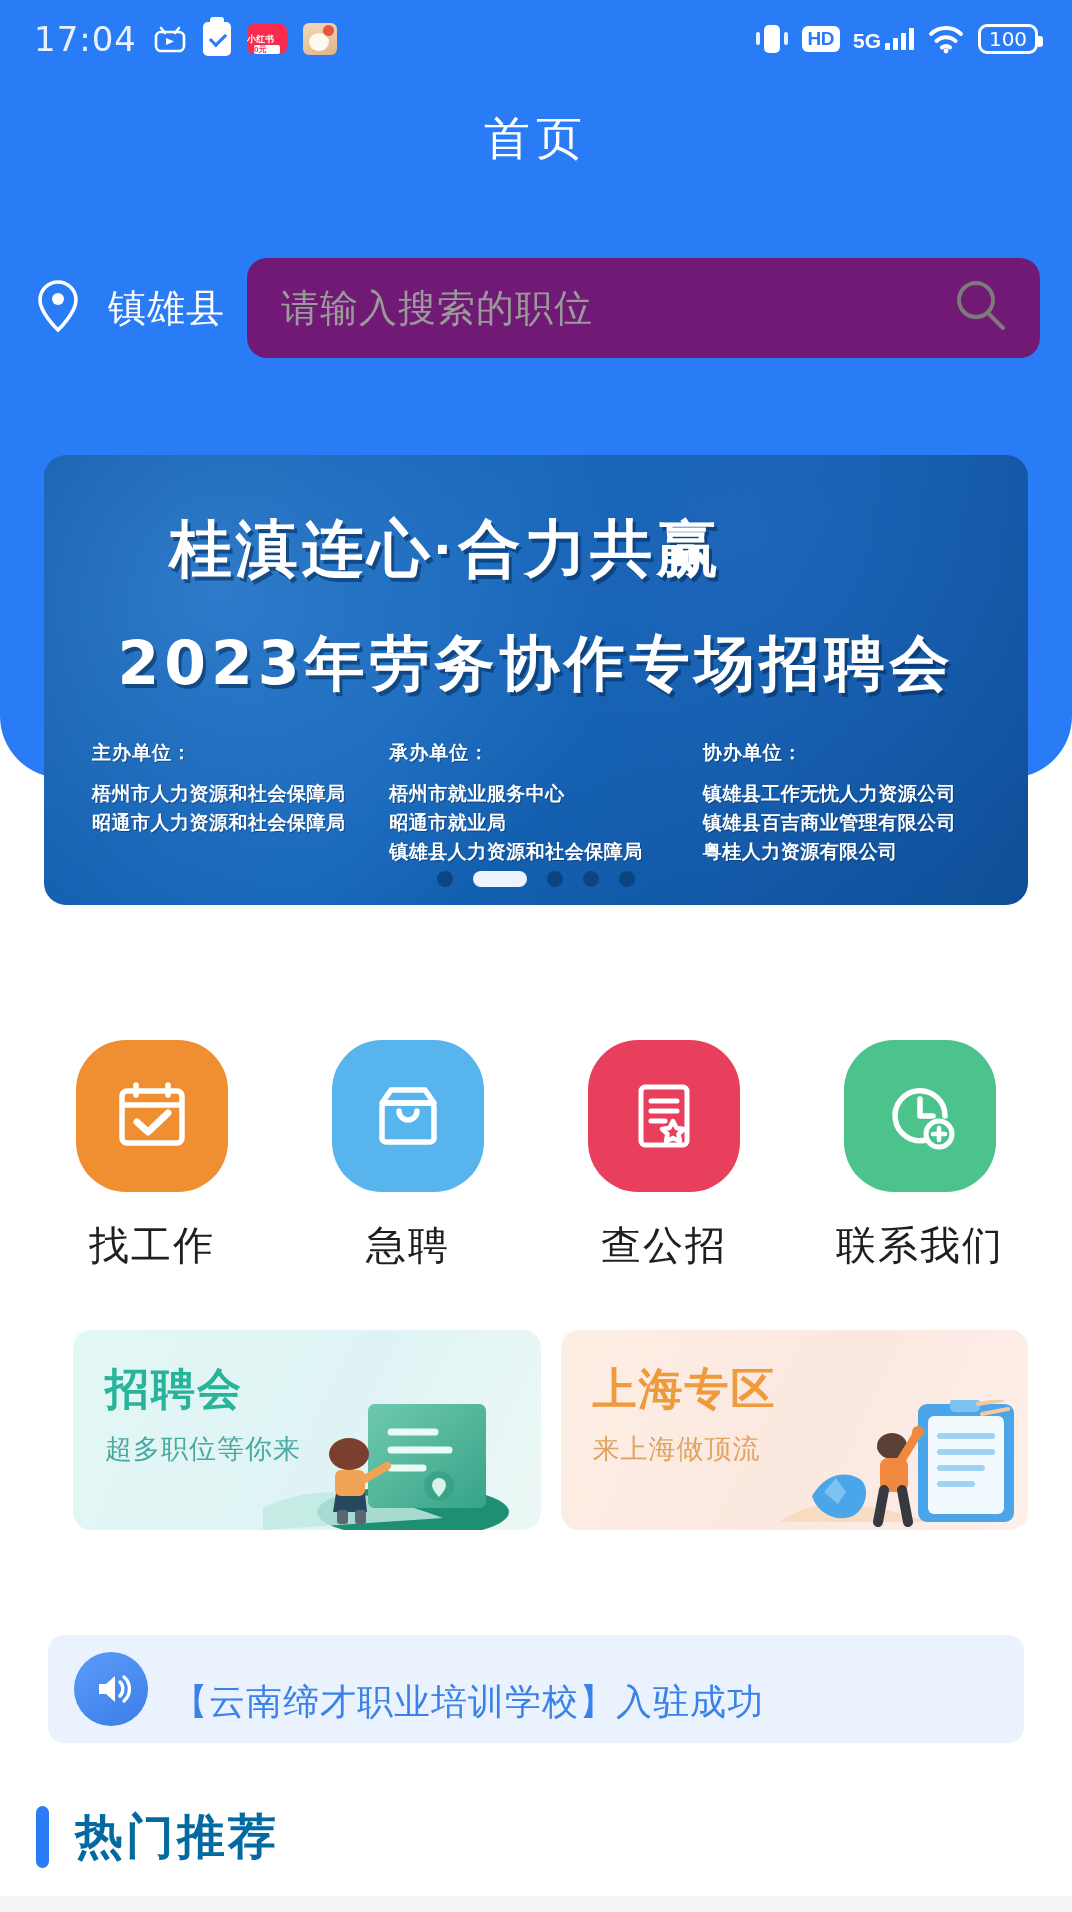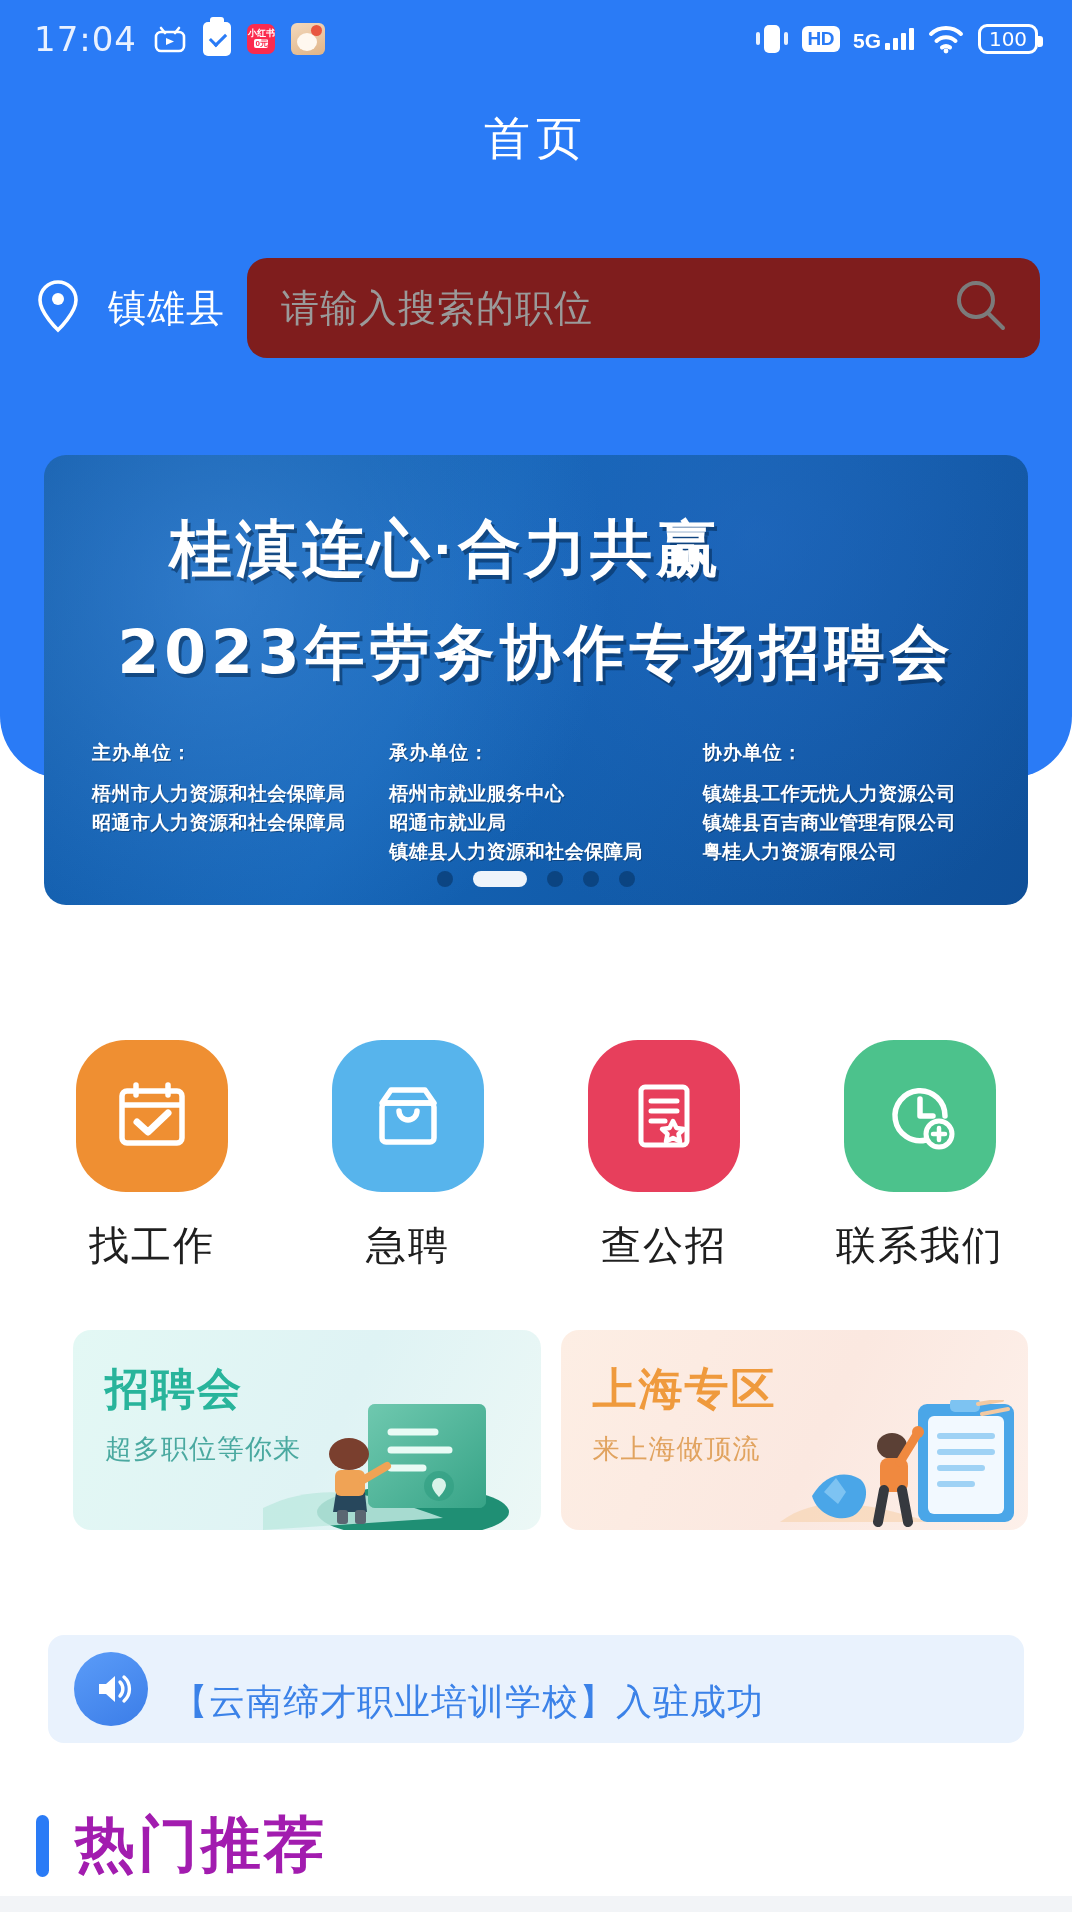--- a/index.html
+++ b/index.html
@@ -38,23 +38,23 @@
   .ic-clip::before{
     content:""; position:absolute; left:50%; transform:translateX(-50%);
     top:-5px; width:14px; height:9px; background:#fff; border-radius:3px;
   }
   .ic-clip::after{
     content:""; position:absolute; left:7px; top:11px; width:13px; height:7px;
     border-left:3px solid #2a7bf6; border-bottom:3px solid #2a7bf6;
     transform:rotate(-45deg);
   }
   .ic-xhs{
-    width:28px; height:30px; background:#fb2b4e; border-radius:7px;
-    color:#fff; font-size:11px; line-height:10px; text-align:right;
-    padding-top:4px; overflow:hidden; font-weight:bold;
+    width:40px; height:30px; background:#fb2b4e; border-radius:7px;
+    color:#fff; font-size:11px; line-height:10px; text-align:left;
+    padding-top:10px; overflow:hidden; font-weight:bold;
   }
   .ic-xhs i{ display:block; font-style:normal; font-size:9px; }
   .ic-xhs b{
     display:block; background:#fff; color:#fb2b4e; font-size:8px;
     border-radius:2px; margin:1px 7px 0; line-height:9px;
   }
   .ic-bear{
     width:34px; height:32px; border-radius:6px;
     background:linear-gradient(160deg,#f3d9bd 0%,#e0b487 100%);
     position:relative; overflow:hidden;
@@ -110,42 +110,42 @@
   
   .search-row{
     position:absolute; top:258px; left:0; width:1072px; height:100px;
     display:flex; align-items:center; padding-left:36px; z-index:4;
   }
   .loc{
     display:flex; align-items:center; gap:28px; flex:0 0 auto; margin-right:22px;
   }
   .loc-name{ color:#ffffff; font-size:38px; letter-spacing:1px; }
   .search-box{
-    flex:1; height:100px; background:#7f1d1d; border-radius:20px;
+    flex:1; height:100px; background:#701a75; border-radius:20px;
     display:flex; align-items:center; justify-content:space-between;
     padding:0 30px 0 34px; margin-right:32px;
   }
   .search-ph{ color:#9a9a9a; font-size:38px; letter-spacing:1px; }
 
   
   .banner{
     position:absolute; top:455px; left:44px; width:984px; height:450px;
     border-radius:22px; overflow:hidden; z-index:4;
     background:
       radial-gradient(circle at 18% 30%, rgba(70,145,225,.55) 0%, rgba(70,145,225,0) 45%),
       radial-gradient(circle at 72% 18%, rgba(40,110,200,.5) 0%, rgba(40,110,200,0) 50%),
       linear-gradient(118deg,#1159a6 0%,#1464b6 40%,#0f4f98 100%);
   }
   .banner-h1{
     position:absolute; top:52px; left:0; width:804px; text-align:center;
     color:#ffffff; font-size:62px; font-weight:bold; letter-spacing:4px;
     text-shadow:3px 4px 0 rgba(4,40,80,.55);
   }
   .banner-h2{
-    position:absolute; top:158px; left:0; width:984px; text-align:center;
+    position:absolute; top:169px; left:0; width:984px; text-align:center;
     color:#ffffff; font-size:60px; font-weight:bold; letter-spacing:5px;
     font-family:"DejaVu Sans","Liberation Sans",sans-serif;
     text-shadow:3px 4px 0 rgba(4,40,80,.55);
   }
   .orgs{
     position:absolute; top:285px; left:0; width:984px;
     display:flex; padding:0 48px;
   }
   .org-col{ flex:1; }
   .org-col:nth-child(2){ padding-left:20px; }
@@ -213,21 +213,21 @@
     color:#3b82e8; font-size:36px; letter-spacing:1px; padding-top:26px;
   }
 
   
   .section-head{
     position:absolute; top:1805px; left:36px;
     display:flex; align-items:center; gap:26px;
   }
   .sec-bar{ width:13px; height:62px; background:#2a7bf6; border-radius:7px; }
   .sec-title{
-    color:#a21caf; font-size:60px; font-weight:bold; letter-spacing:3px;
+    color:#0369a1; font-size:48px; font-weight:bold; letter-spacing:3px;
   }
   .sec-divider{
     position:absolute; top:1896px; left:0; width:1072px; height:16px;
     background:#f2f4f7;
   }
 </style>
 </head>
 <body>
 
 <div class="header-bg"></div>

